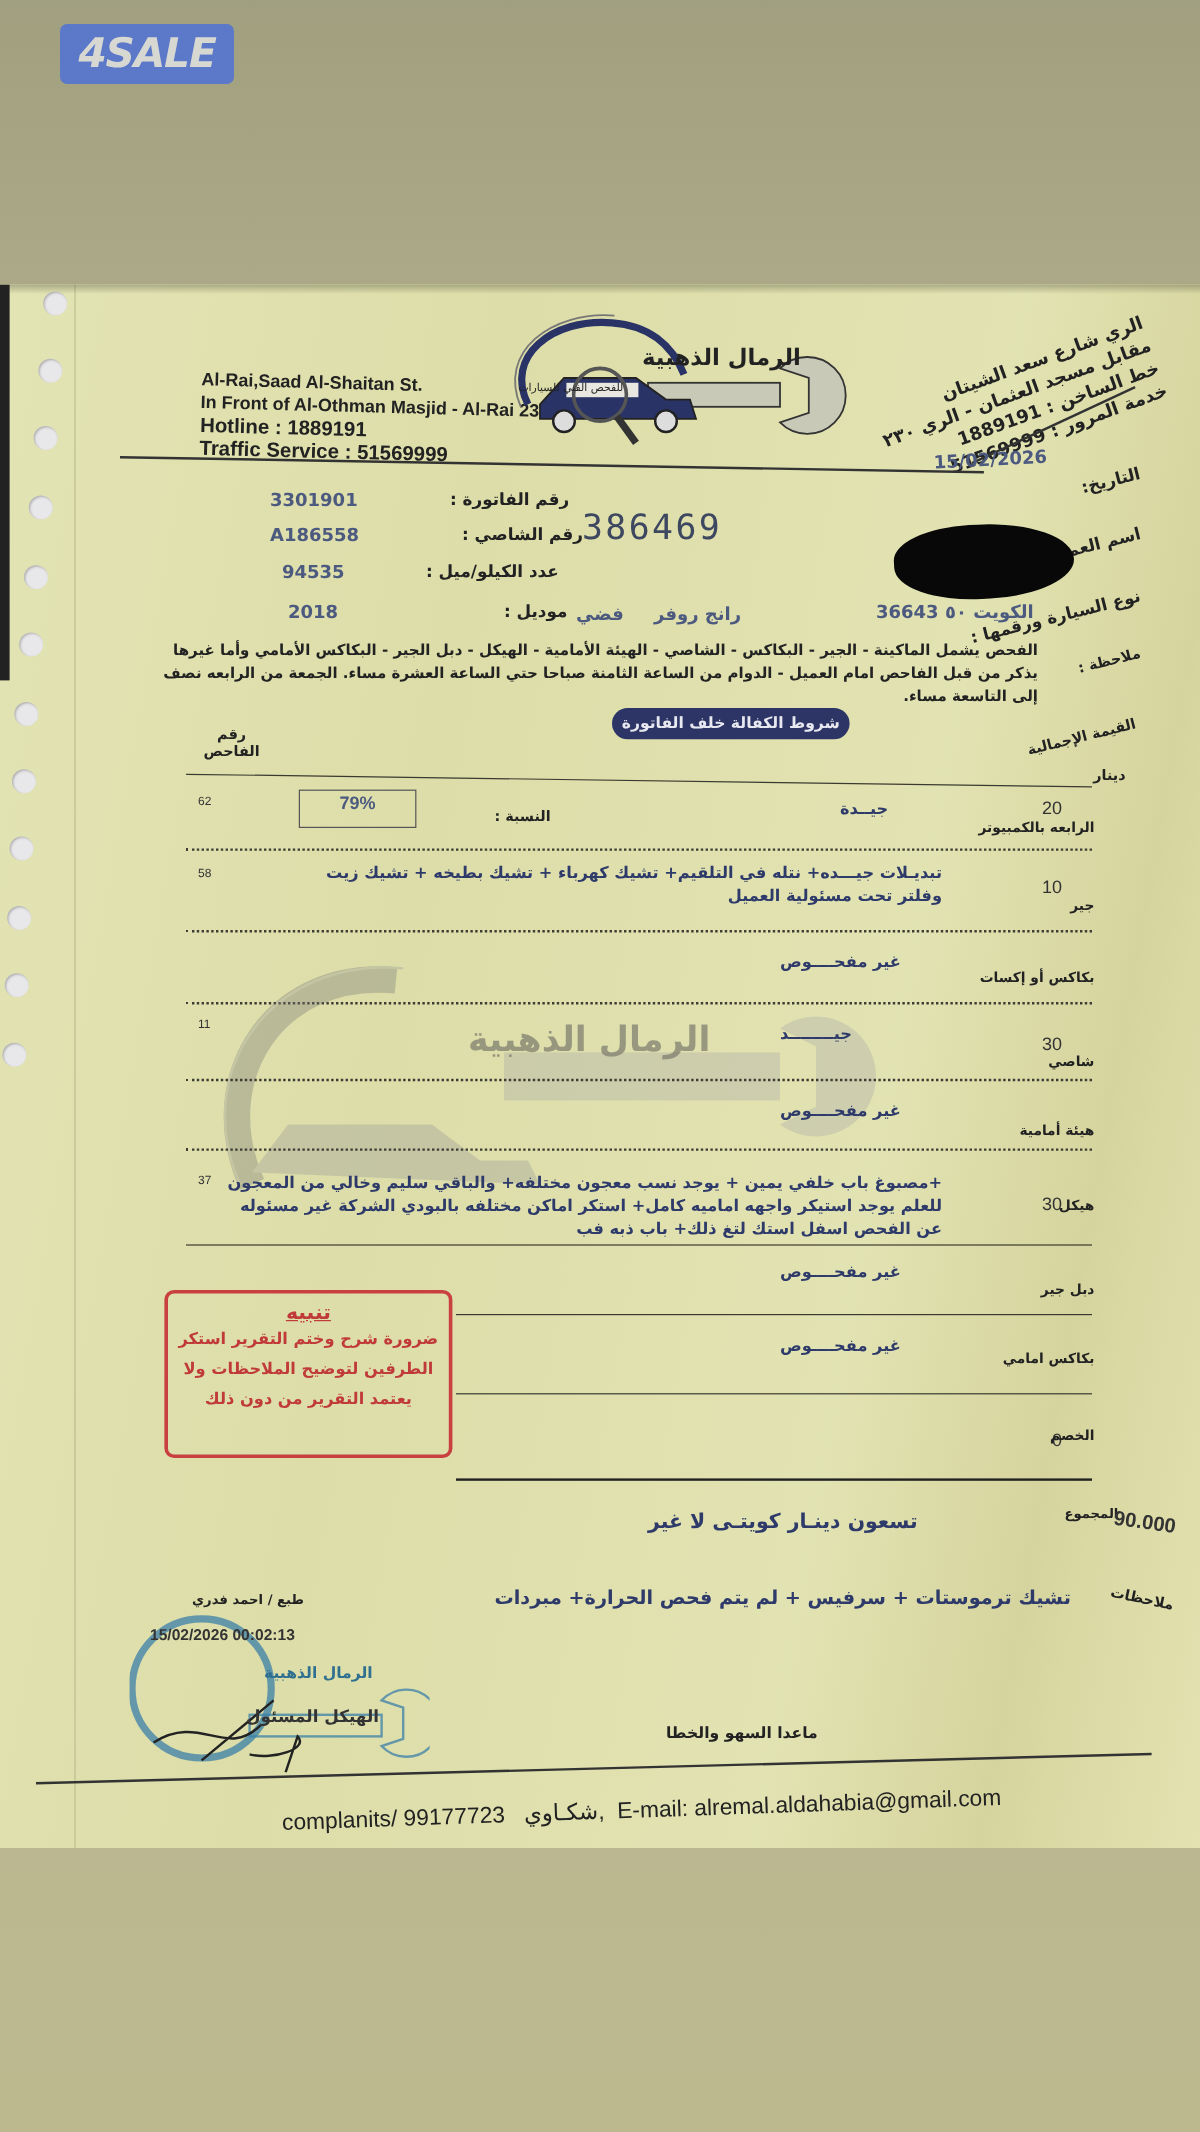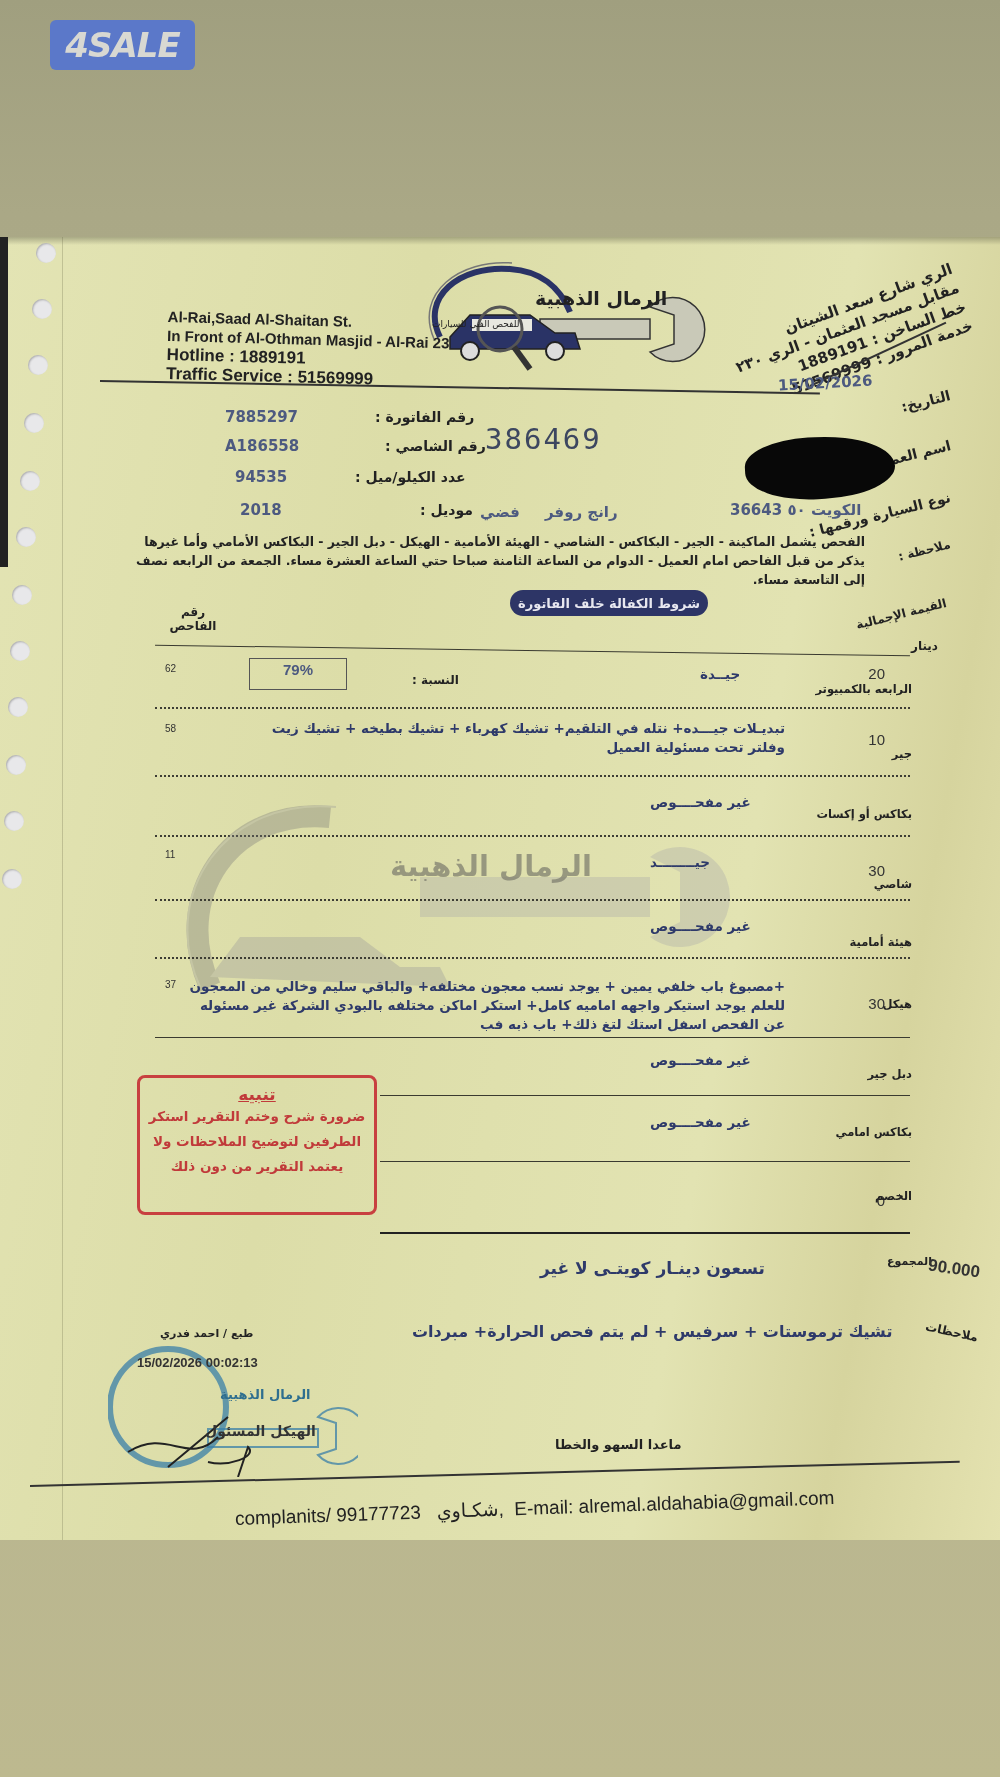--- a/index.html
+++ b/index.html
@@ -64,21 +64,21 @@
   .alert .b { font-size:13.5px; line-height:25px; }
 
   .total-num { position:absolute; right:20px; top:1022px; font-family:"Liberation Sans", sans-serif; font-weight:bold; font-size:17px; color:#333; transform:rotate(8deg); }
   .total-label { position:absolute; right:68px; top:1018px; font-size:11px; font-weight:bold; color:#222; direction:rtl; }
   .total-words { position:absolute; left:540px; top:1021px; direction:rtl; font-size:17px; font-weight:bold; color:#2e3a6a; }
   .remarks-label { position:absolute; right:22px; top:1088px; font-size:12px; font-weight:bold; color:#222; direction:rtl; transform:rotate(12deg); }
   .remarks-text { position:absolute; left:412px; top:1085px; direction:rtl; font-size:16px; font-weight:bold; color:#2e3a6a; }
 
   .printed-by { position:absolute; left:160px; top:1090px; direction:rtl; font-size:11px; font-weight:bold; color:#222; }
   .stamp { position:absolute; left:108px; top:1100px; width:250px; height:140px; }
-  .stamp-time { position:absolute; left:125px; top:1118px; font-family:"Liberation Sans", sans-serif; font-size:13px; font-weight:bold; color:#333;margin-left:12px; }
+  .stamp-time { position:absolute; left:125px; top:1118px; font-family:"Liberation Sans", sans-serif; font-size:13px; font-weight:bold; color:#333; }
   .stamp-name { position:absolute; left:220px; top:1150px; direction:rtl; font-size:13px; font-weight:bold; color:#2f6f8f; }
   .stamp-sign { position:absolute; left:205px; top:1186px; direction:rtl; font-size:14px; font-weight:bold; color:#333; }
 
   .errors { position:absolute; left:555px; top:1200px; direction:rtl; font-size:13px; font-weight:bold; color:#222; }
   .foot-line { position:absolute; left:30px; top:1248px; width:930px; height:2px; background:#333; transform:rotate(-1.5deg); transform-origin:left; }
   .footer { position:absolute; left:235px; top:1270px; font-family:"Liberation Sans", sans-serif; font-size:19px; color:#222; transform:rotate(-2deg); transform-origin:left; white-space:nowrap; }
 </style>
 </head>
 <body>
 
@@ -136,21 +136,21 @@
   <div class="hdr-line"></div>
   <div class="hdr-line2"></div>
 
   <div class="side-label" style="top:150px">التاريخ:</div>
   <div class="side-label" style="top:200px">اسم العميل :</div>
   <div class="side-label" style="top:252px">نوع السيارة ورقمها :</div>
 
   <div class="field-value" style="left:778px;top:137px;transform:rotate(-3deg)">15/02/2026</div>
   <div class="redact"></div>
 
-  <div class="field-value" style="left:225px;top:171px">7885297</div>
+  <div class="field-value" style="left:225px;top:171px">3301901</div>
   <div class="field-label" style="left:375px;top:172px">رقم الفاتورة :</div>
   <div class="field-value" style="left:225px;top:200px">A186558</div>
   <div class="field-label" style="left:385px;top:201px">رقم الشاصي :</div>
   <div class="field-value" style="left:235px;top:231px">94535</div>
   <div class="field-label" style="left:355px;top:232px">عدد الكيلو/ميل :</div>
   <div class="field-value" style="left:240px;top:264px">2018</div>
   <div class="field-label" style="left:420px;top:265px">موديل :</div>
   <div class="field-value" style="left:480px;top:266px;direction:rtl">فضي</div>
   <div class="field-value" style="left:545px;top:266px;direction:rtl">رانج روفر</div>
   <div class="field-value" style="left:730px;top:264px;direction:rtl">الكويت ٥٠ 36643</div>

